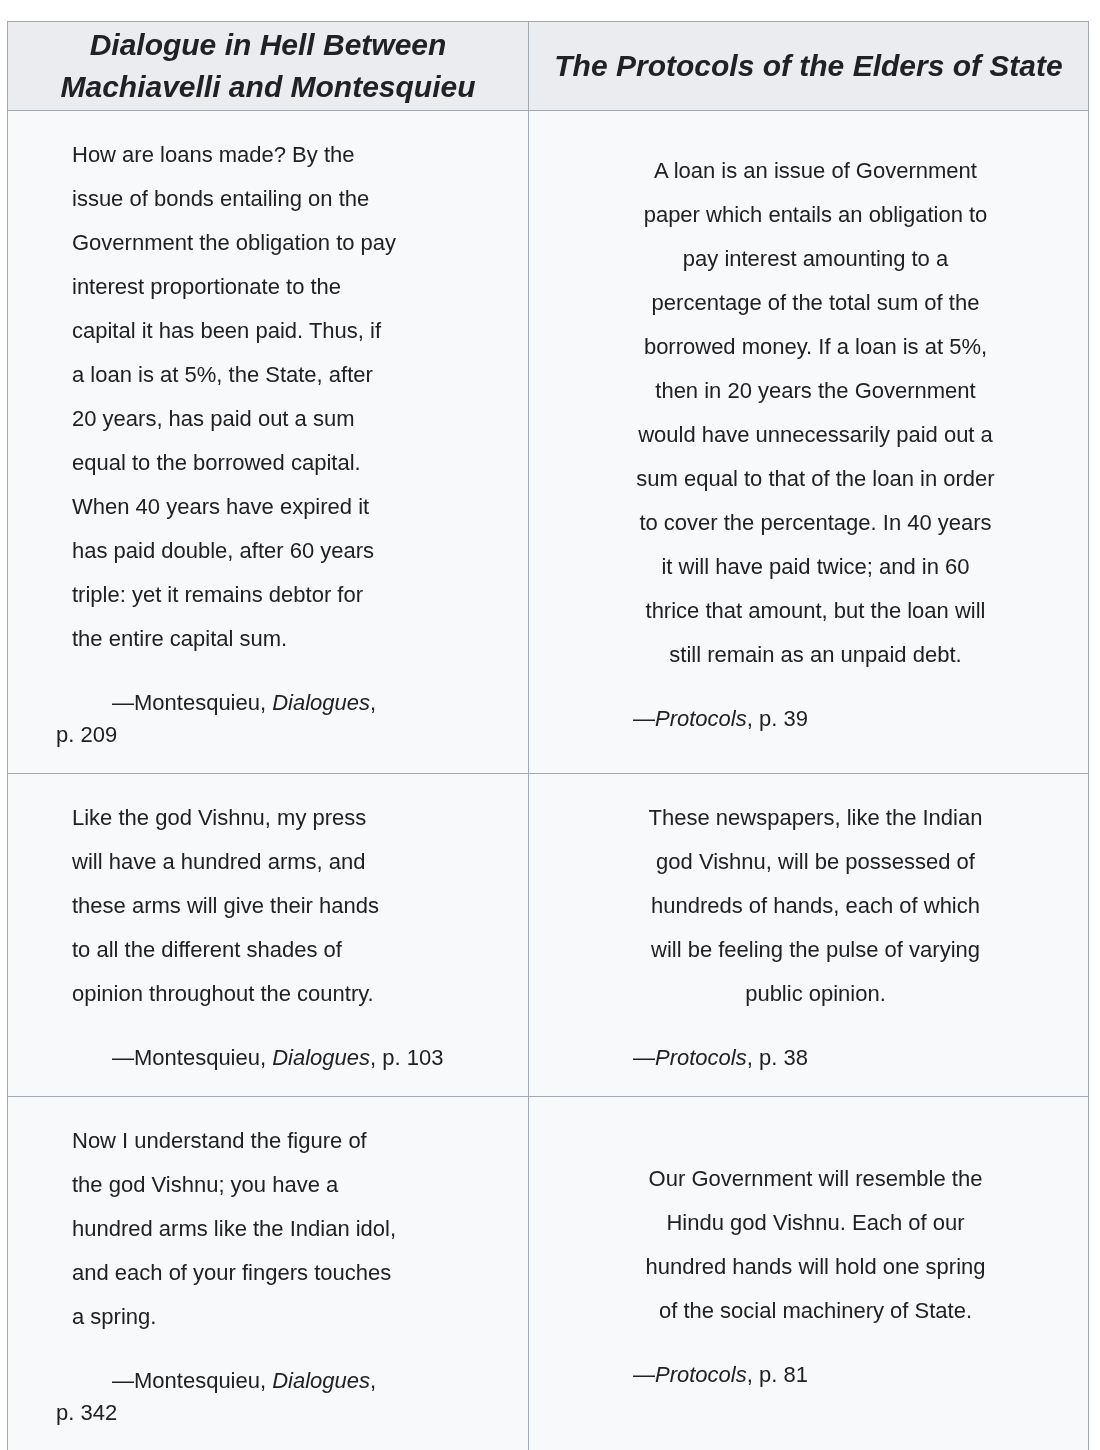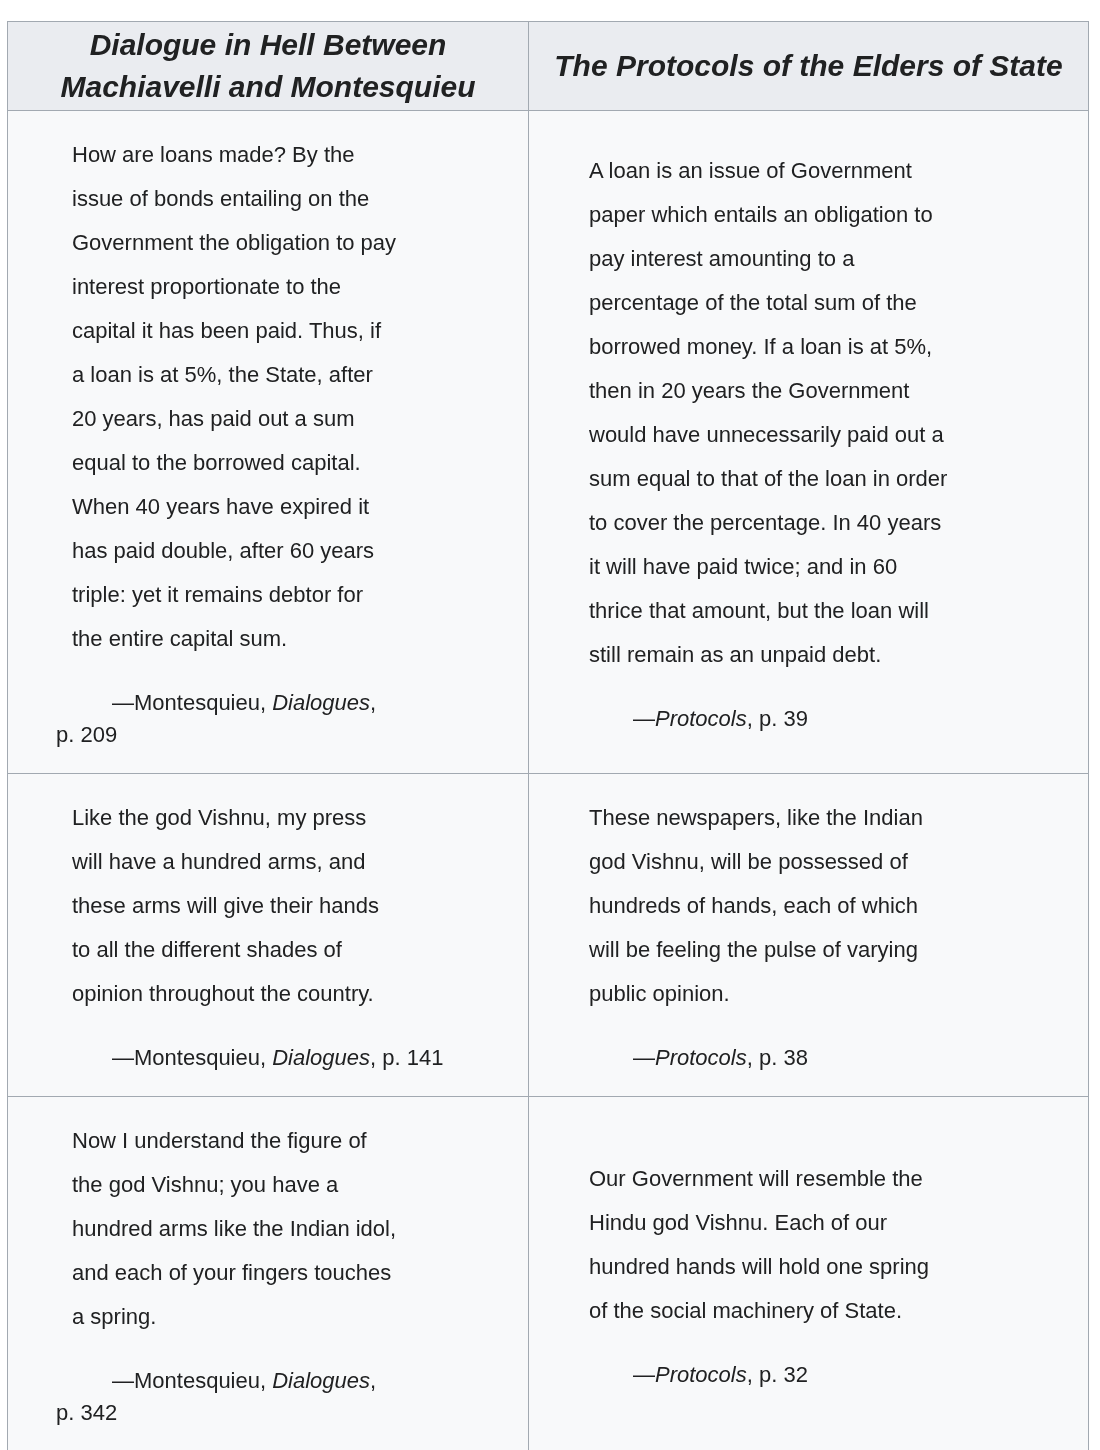--- a/index.html
+++ b/index.html
@@ -30,21 +30,21 @@
     text-align: center;
     vertical-align: middle;
   }
   td { vertical-align: middle; padding: 22px 16px; }
   .quote-text {
     margin: 0 50px 0 48px;
     font-size: 22px;
     line-height: 44px;
     white-space: nowrap;
   }
-  td.col2 .quote-text { margin: 0 30px 0 44px; }
+  td.col2 .quote-text { margin: 0 30px 0 44px; text-align: center; }
   .quote-cite {
     margin: 26px 10px 0 32px;
     font-size: 22px;
     line-height: 32px;
     text-indent: 56px;
     white-space: nowrap;
   }
   .quote-cite em { font-style: italic; }
 </style>
 </head>
@@ -68,31 +68,31 @@
           <div class="quote-cite"><span>—Montesquieu, </span><em>Dialogues</em><span>,</span><br><span>p. 209</span></div>
         </td>
         <td class="col2">
           <blockquote class="quote-text">A loan is an issue of Government<br>paper which entails an obligation to<br>pay interest amounting to a<br>percentage of the total sum of the<br>borrowed money. If a loan is at 5%,<br>then in 20 years the Government<br>would have unnecessarily paid out a<br>sum equal to that of the loan in order<br>to cover the percentage. In 40 years<br>it will have paid twice; and in 60<br>thrice that amount, but the loan will<br>still remain as an unpaid debt.</blockquote>
           <div class="quote-cite"><span>—</span><em>Protocols</em><span>, p. 39</span></div>
         </td>
       </tr>
       <tr>
         <td class="col1">
           <blockquote class="quote-text">Like the god Vishnu, my press<br>will have a hundred arms, and<br>these arms will give their hands<br>to all the different shades of<br>opinion throughout the country.</blockquote>
-          <div class="quote-cite"><span>—Montesquieu, </span><em>Dialogues</em><span>, p. 141</span></div>
+          <div class="quote-cite"><span>—Montesquieu, </span><em>Dialogues</em><span>, p. 103</span></div>
         </td>
         <td class="col2">
           <blockquote class="quote-text">These newspapers, like the Indian<br>god Vishnu, will be possessed of<br>hundreds of hands, each of which<br>will be feeling the pulse of varying<br>public opinion.</blockquote>
           <div class="quote-cite"><span>—</span><em>Protocols</em><span>, p. 38</span></div>
         </td>
       </tr>
       <tr>
         <td class="col1">
           <blockquote class="quote-text">Now I understand the figure of<br>the god Vishnu; you have a<br>hundred arms like the Indian idol,<br>and each of your fingers touches<br>a spring.</blockquote>
           <div class="quote-cite"><span>—Montesquieu, </span><em>Dialogues</em><span>,</span><br><span>p. 342</span></div>
         </td>
         <td class="col2">
           <blockquote class="quote-text">Our Government will resemble the<br>Hindu god Vishnu. Each of our<br>hundred hands will hold one spring<br>of the social machinery of State.<br></blockquote>
-          <div class="quote-cite"><span>—</span><em>Protocols</em><span>, p. 32</span></div>
+          <div class="quote-cite"><span>—</span><em>Protocols</em><span>, p. 81</span></div>
         </td>
       </tr>
     </tbody>
 </table>
 
 </body></html>

